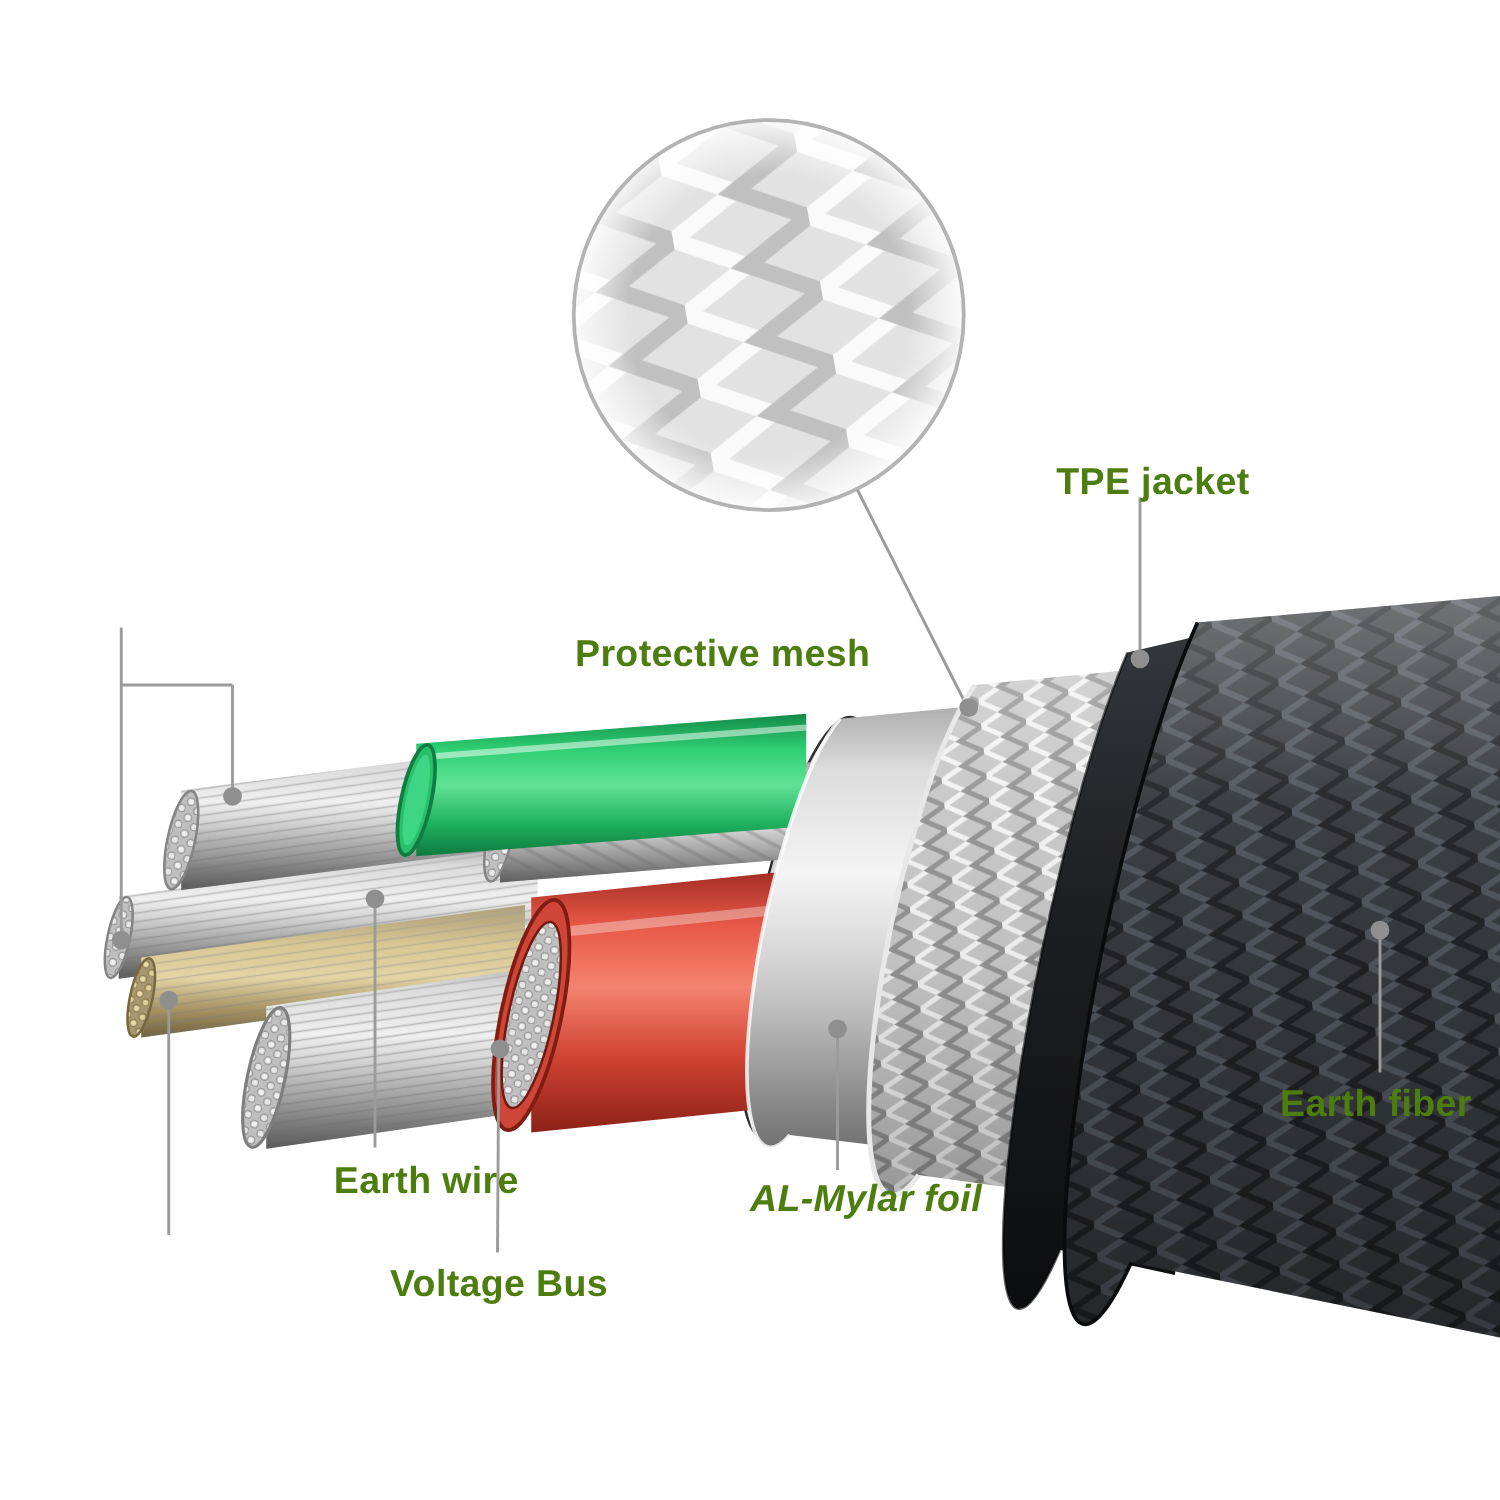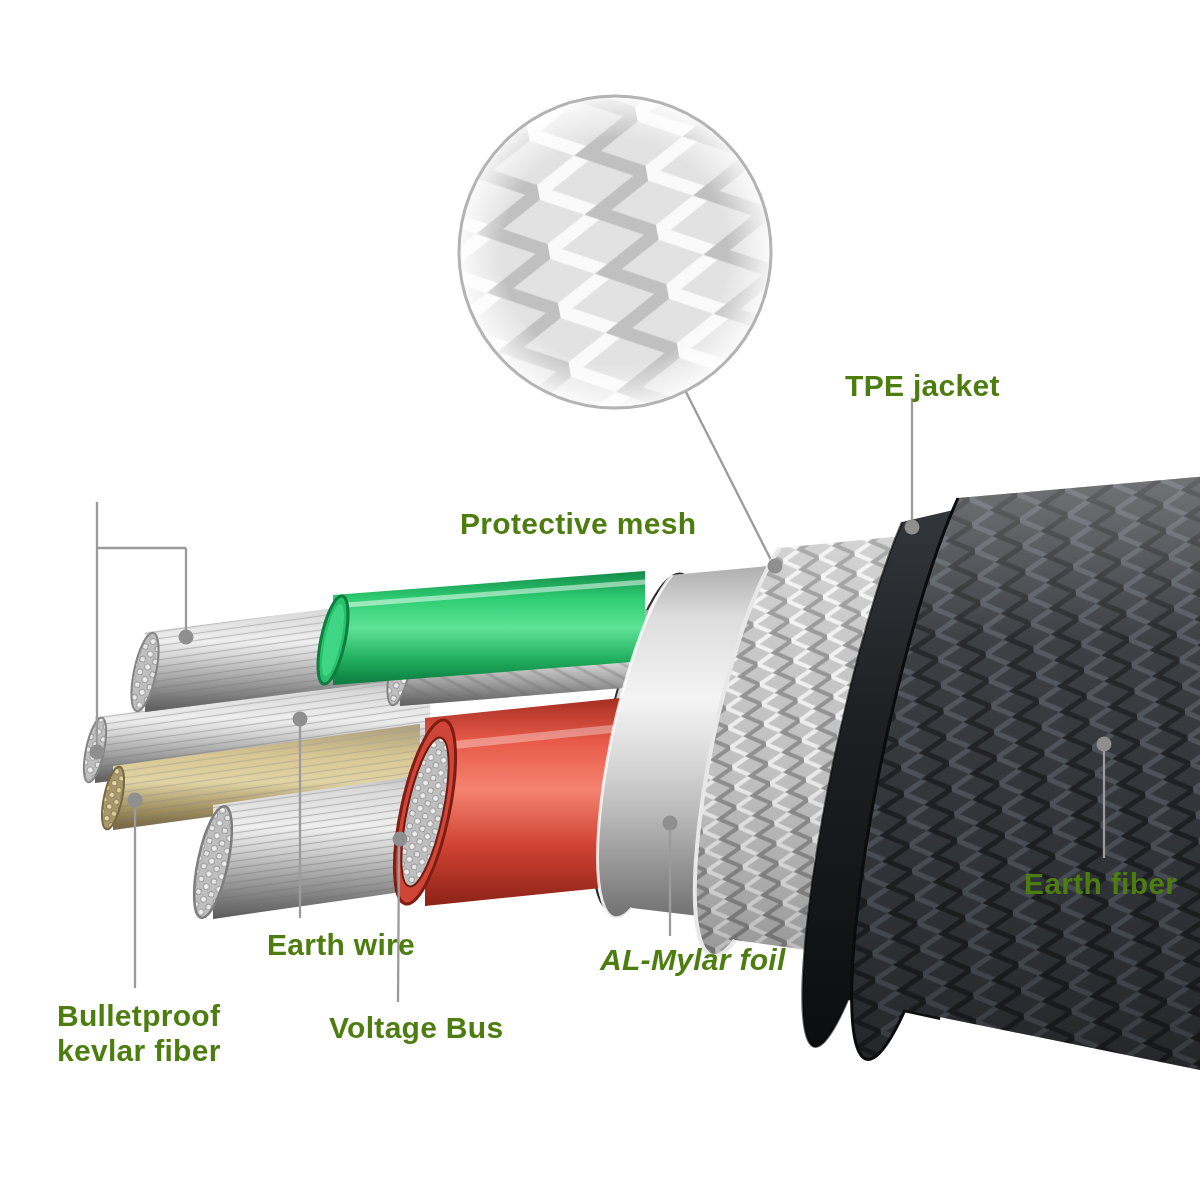--- a/index.html
+++ b/index.html
@@ -228,19 +228,15 @@
   </g>
 </svg>
 
 <div class="lbl" style="left:460px;top:474px;margin-top:32px;">Protective mesh</div>
 <div class="lbl" style="left:845px;top:368px;">TPE jacket</div>
 <div class="lbl" style="left:1024px;top:866px;">Earth fiber</div>
 <div class="lbl" style="left:228px;top:927px;margin-left:39px;">Earth wire</div>
 <div class="lbl" style="left:600px;top:942px;font-style:italic;">
   <span>AL-Mylar foil</span>
 </div>
-<div class="lbl" style="left:57px;top:998px;">
-  <span>Bulletproof</span>
-  <span>kevlar fiber</span>
+<div class="lbl" style="left:312px;top:1010px;">Voltage Bus</div>
+
 </div>
-<div class="lbl" style="left:329px;top:1010px;">Voltage Bus</div>
-
-</div>
 
 </body></html>

